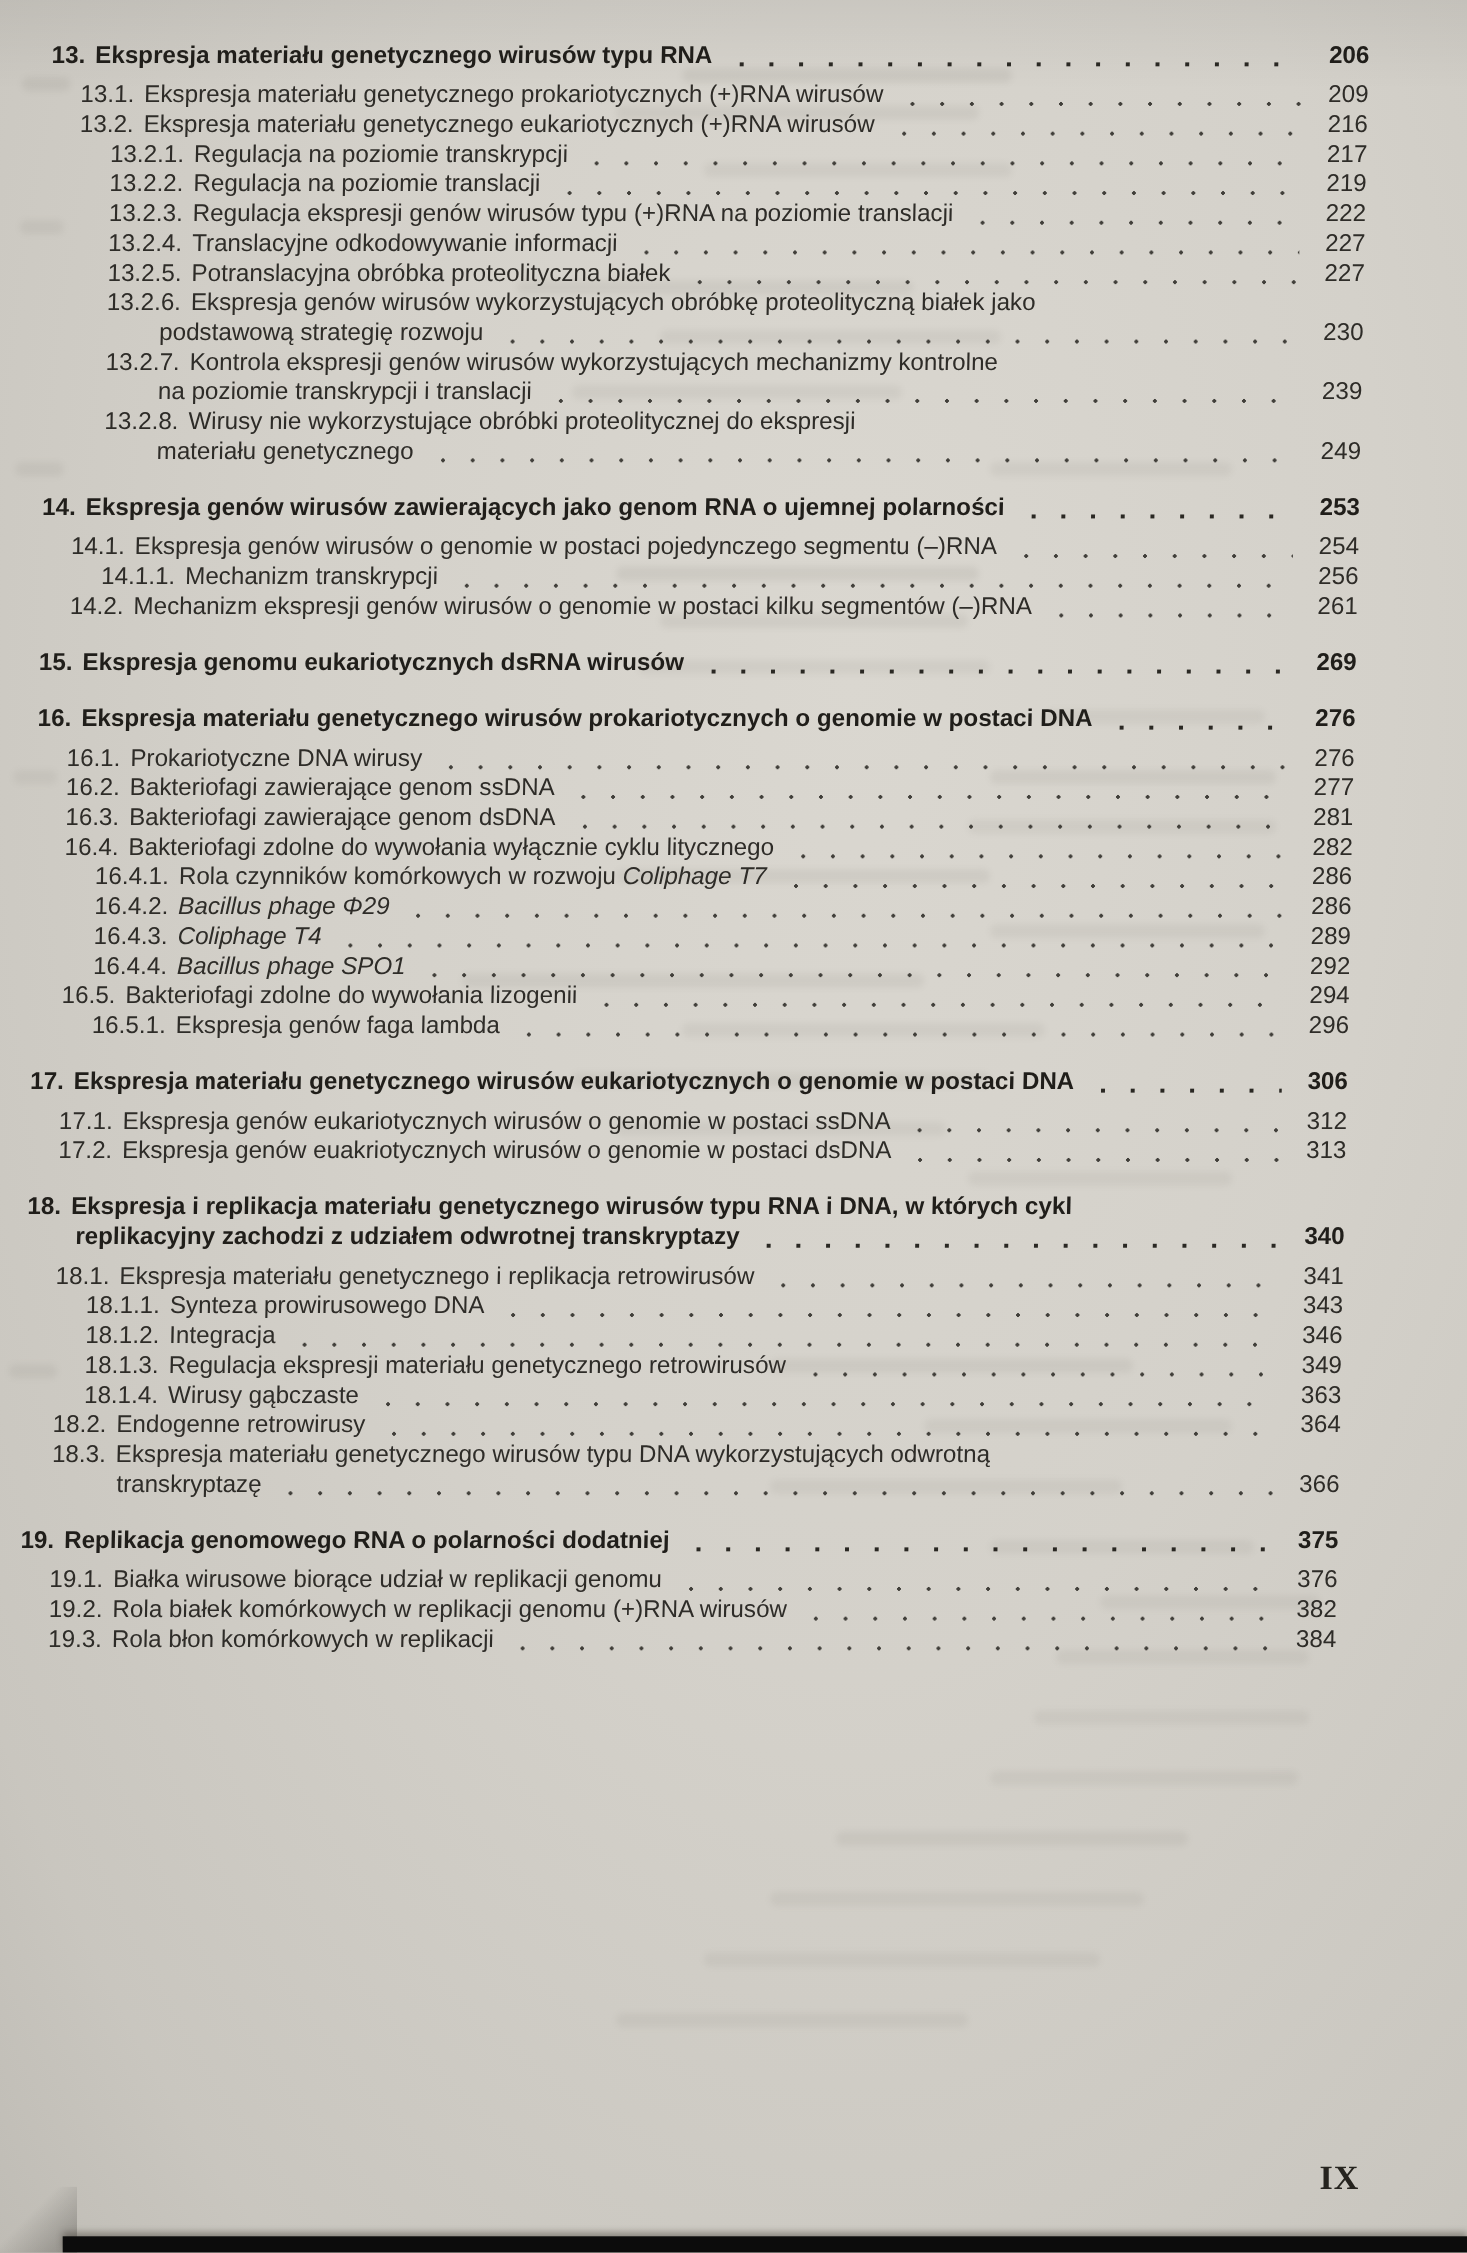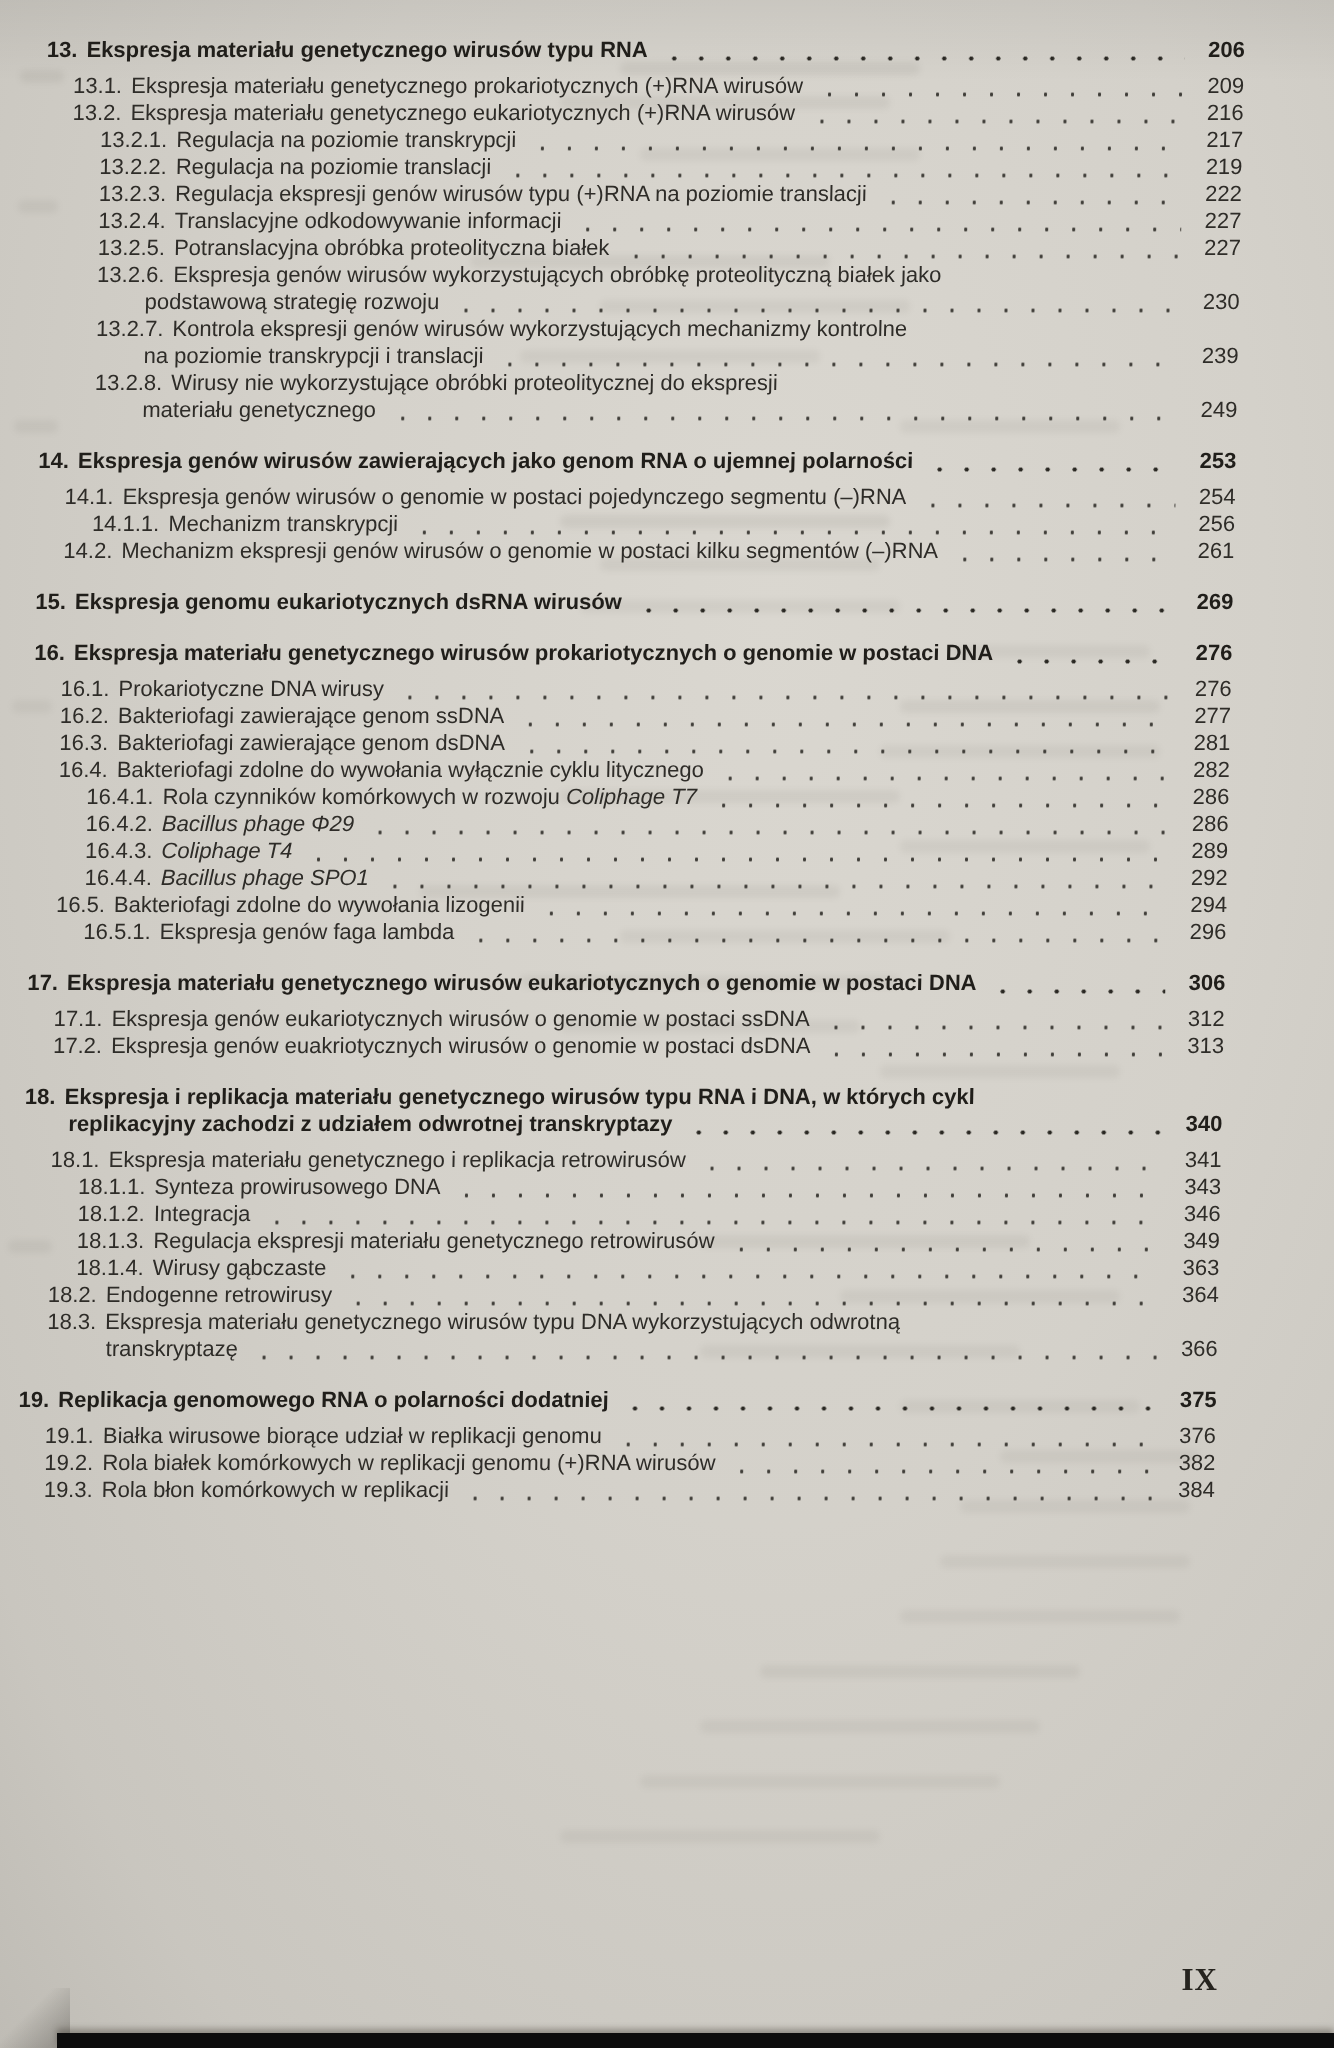--- a/index.html
+++ b/index.html
@@ -44,21 +44,21 @@
     background-size:27px 27px;
     background-repeat:repeat-x;
     background-position:left 2px bottom -9px;
   }
   .row.b .dots{
     background-image:radial-gradient(circle, #2a2823 2px, rgba(42,40,35,0) 2.2px);
   }
   .fill{flex:1 1 auto;}
   .pg{min-width:52px;text-align:right;white-space:nowrap;}
   .footer-page{
-    position:absolute;top:1962px;right:116px;
+    position:absolute;top:1962px;right:98px;
     font-family:"Liberation Serif", serif;
     font-weight:bold;font-size:31px;color:#26241f;letter-spacing:1px;
   }
   .scan-bar{
     position:absolute;left:57px;right:0;bottom:0;height:15px;
     background:#0c0c0c;
     box-shadow:0 -4px 6px rgba(70,66,58,.45);
   }
   .corner-shade{
     position:absolute;left:0;bottom:0;width:70px;height:60px;

